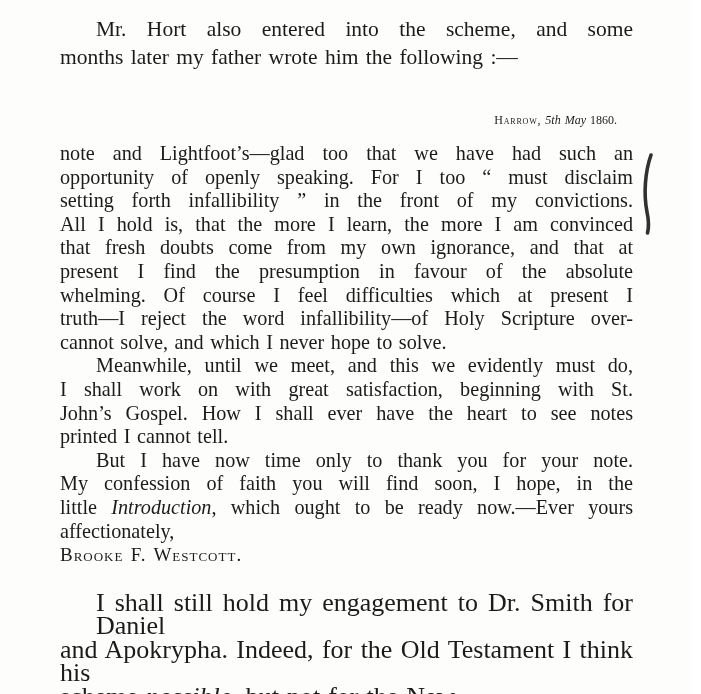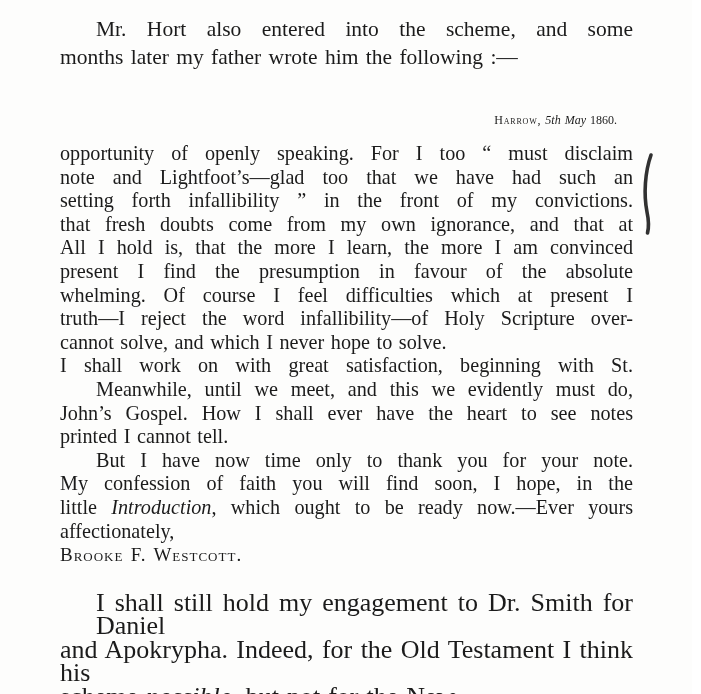--- a/index.html
+++ b/index.html
@@ -83,31 +83,31 @@
       <span class="ln">months later my father wrote him the following :—</span>
     </div>
 
     <div class="dateline">
       <span class="sc">Harrow,</span>
       <span class="it">5th May</span>
       <span>1860.</span>
     </div>
 
     <div class="letter">
+      <span class="ln j">note and Lightfoot’s—glad too that we have had such an</span>
       <span class="ln j">opportunity of openly speaking.  For I too “ must disclaim</span>
-      <span class="ln j">note and Lightfoot’s—glad too that we have had such an</span>
       <span class="ln j">setting forth infallibility ” in the front of my convictions.</span>
+      <span class="ln j">All I hold is, that the more I learn, the more I am convinced</span>
       <span class="ln j">that fresh doubts come from my own ignorance, and that at</span>
-      <span class="ln j">All I hold is, that the more I learn, the more I am convinced</span>
       <span class="ln j">present I find the presumption in favour of the absolute</span>
       <span class="ln j">whelming.  Of course I feel difficulties which at present I</span>
       <span class="ln j">truth—I reject the word infallibility—of Holy Scripture over-</span>
       <span class="ln">cannot solve, and which I never hope to solve.</span>
+      <span class="ln j ind">Meanwhile, until we meet, and this we evidently must do,</span>
       <span class="ln j">I shall work on with great satisfaction, beginning with St.</span>
-      <span class="ln j ind">Meanwhile, until we meet, and this we evidently must do,</span>
       <span class="ln j">John’s Gospel.  How I shall ever have the heart to see notes</span>
       <span class="ln">printed I cannot tell.</span>
       <span class="ln j ind">But I have now time only to thank you for your note.</span>
       <span class="ln j">My confession of faith you will find soon, I hope, in the</span>
       <span class="ln j"><span>little </span><span class="it">Introduction</span><span>, which ought to be ready now.—Ever yours</span></span>
       <span class="ln closing">
         <span>affectionately,</span>
         <span class="sc sig">Brooke F. Westcott.</span>
       </span>
     </div>

